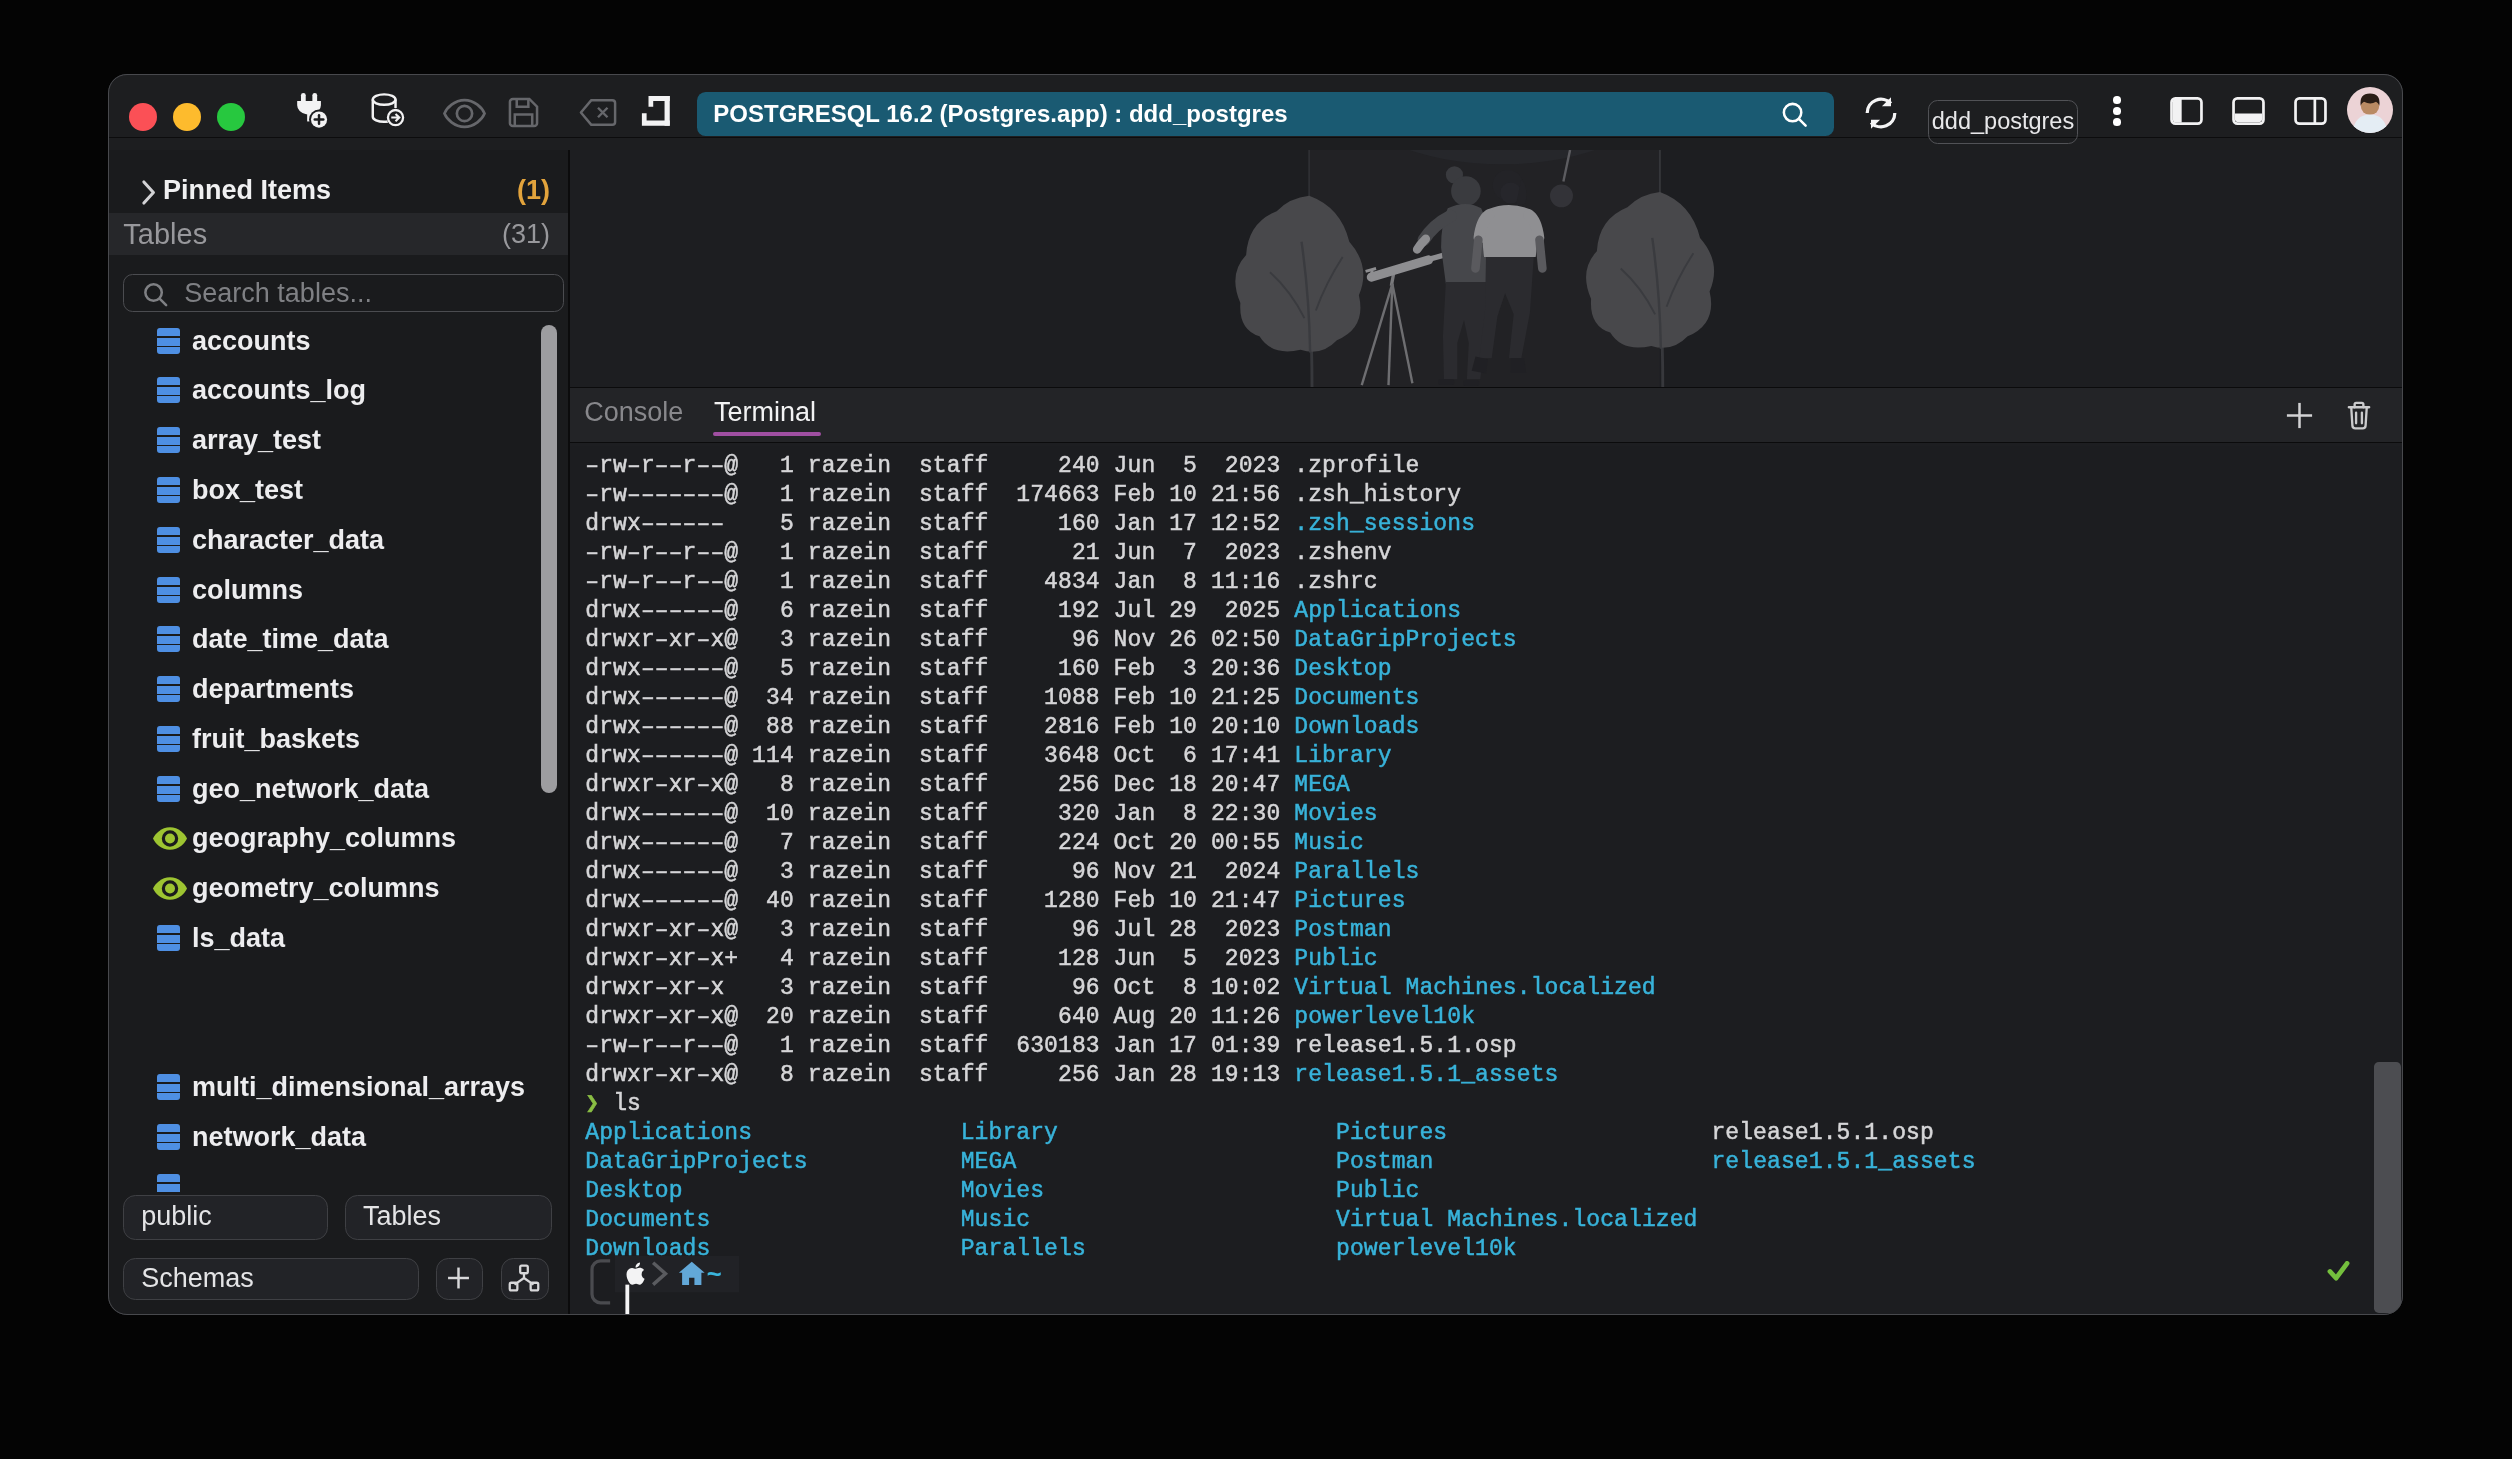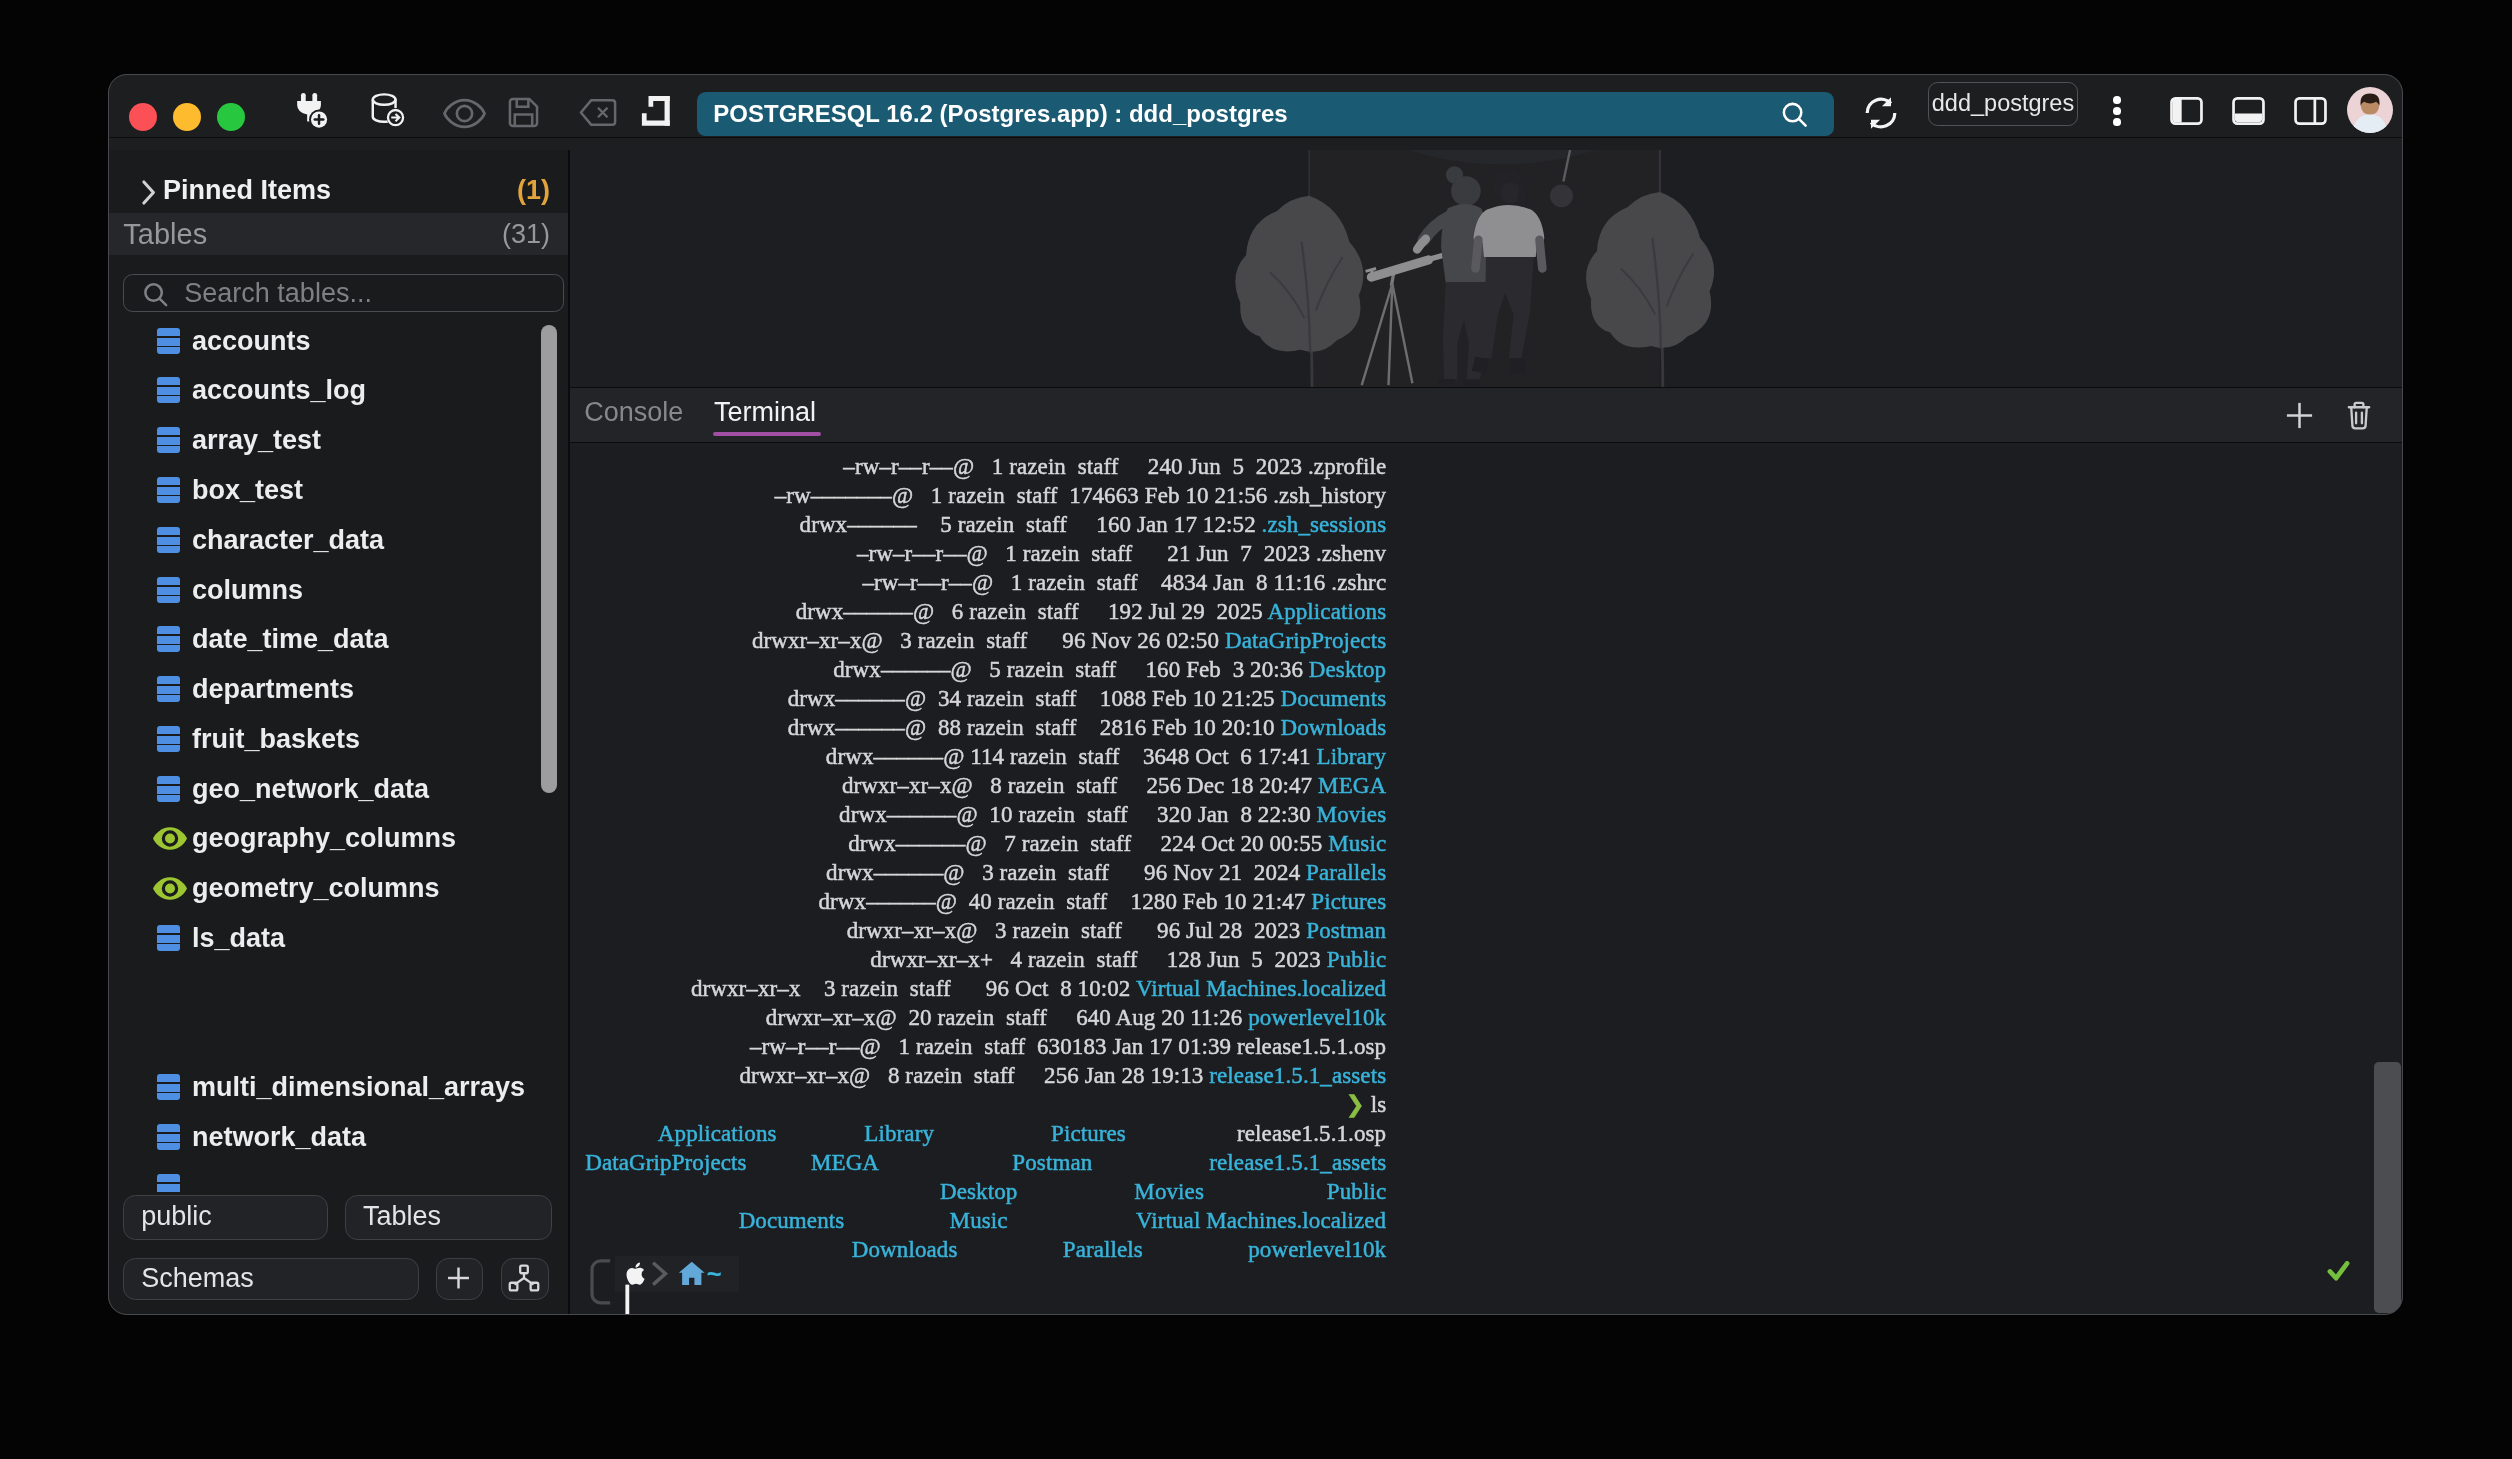--- a/index.html
+++ b/index.html
@@ -8,21 +8,21 @@
   .win { position:absolute; left:108px; top:74px; width:2295px; height:1241px;
     background:#1d1e20; border-radius:19px; overflow:hidden; }
   .winborder { position:absolute; left:108px; top:74px; width:2295px; height:1241px;
     border-radius:19px; border:1.9px solid #48494d; pointer-events:none; z-index:50; }
   
   .titlebar { position:absolute; left:0; top:0; width:100%; height:64px; background:#1d1e20;
     border-bottom:1.9px solid #0c0c0d; z-index:10; }
   .tl { position:absolute; width:28px; height:28px; border-radius:50%; top:29px; }
   .teal { position:absolute; left:589px; top:18px; width:1137px; height:44px; background:#1a5a72;
     border-radius:8.6px; color:#fff; font-size:24px; font-weight:600; line-height:43px; padding-left:16.3px; }
-  .dbbtn { position:absolute; left:1820px; top:8px; width:150px; height:44px; border:1.9px solid #515256;
+  .dbbtn { position:absolute; left:1820px; top:26px; width:150px; height:44px; border:1.9px solid #515256;
     border-radius:9.6px; color:#e8e8ea; font-size:23.5px; line-height:40px; text-align:center; }
   .dot { position:absolute; left:2005px; width:7.7px; height:7.7px; border-radius:50%; background:#fff; }
   .avatar { position:absolute; left:2239px; top:13.4px; width:46px; height:46px; border-radius:50%; overflow:hidden; }
   
   .sidebar { position:absolute; left:0; top:76px; width:460px; bottom:0; background:#1a1b1d; }
   .pinrow { position:absolute; left:0; top:12px; width:100%; height:63px; border-bottom:1.9px solid #0c0c0d; }
   .pinrow .lbl { position:absolute; left:55px; top:13.4px; color:#f0f0f1; font-size:27px; font-weight:600; }
   .pinrow .cnt { position:absolute; right:18px; top:13.4px; color:#e2a33c; font-size:27px; font-weight:600; }
   .tablesbar { position:absolute; left:0; top:63px; width:100%; height:42px; background:#26272a; }
   .tablesbar .lbl { position:absolute; left:15.3px; top:4.8px; color:#98989c; font-size:29px; }
@@ -44,22 +44,22 @@
   
   .main { position:absolute; left:461px; top:76px; right:0; bottom:0; background:#1d1e21; }
   .vdiv { position:absolute; left:460px; top:76px; width:1.9px; bottom:0; background:#0b0b0c; z-index:5; }
   .illus { position:absolute; left:0; top:0; width:100%; height:237px; background:#1d1e21; }
   .tabbar { position:absolute; left:0; top:237px; width:100%; height:56px; background:#232427;
     border-top:1.9px solid #0b0b0c; border-bottom:1.9px solid #0b0b0c; }
   .tabbar .t1 { position:absolute; left:15.3px; top:8.6px; color:#88888c; font-size:27px; }
   .tabbar .t2 { position:absolute; left:145px; top:8.6px; color:#f2f2f3; font-size:27px; font-weight:500; }
   .tabbar .ul { position:absolute; left:144px; top:44px; width:108px; height:3.8px; background:#a04fa2; border-radius:1.9px; }
   .term { position:absolute; left:0; top:296px; width:100%; bottom:0; background:#1c1d20; }
-  .term pre { position:absolute; left:16.3px; top:5.7px; font-family:Liberation Serif, serif;
-    font-size:23px; line-height:29px; color:#d6d6d8; letter-spacing:0.1px;text-align:right; -webkit-text-stroke:0.5px currentColor; }
+  .term pre { position:absolute; left:16.3px; top:5.7px; font-family:Liberation Mono, monospace;
+    font-size:23px; line-height:29px; color:#d6d6d8; letter-spacing:0.1px; -webkit-text-stroke:0.5px currentColor; }
   .term .c { color:#38b3da; }
   .term .g { color:#8abe44; }
   .tscroll { position:absolute; right:1.9px; top:616px; width:27px; height:251px; background:#4c4d51; border-radius:4.8px; }
   .check { position:absolute; left:1758px; top:815px; }
   .prompt { position:absolute; left:16.3px; top:810px; width:728px; height:63px; }
 </style>
 </head>
 <body>
 <div class="win">
 

